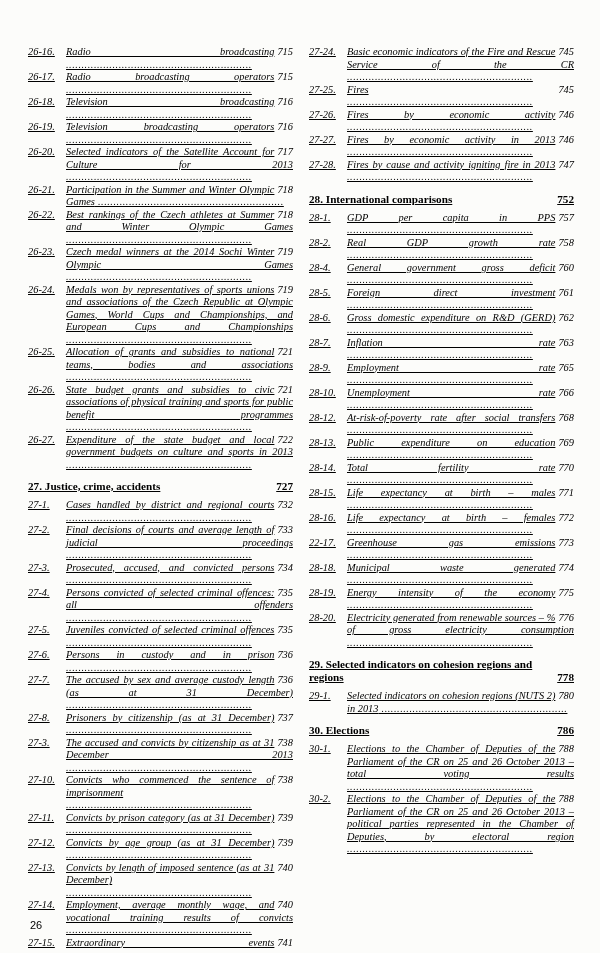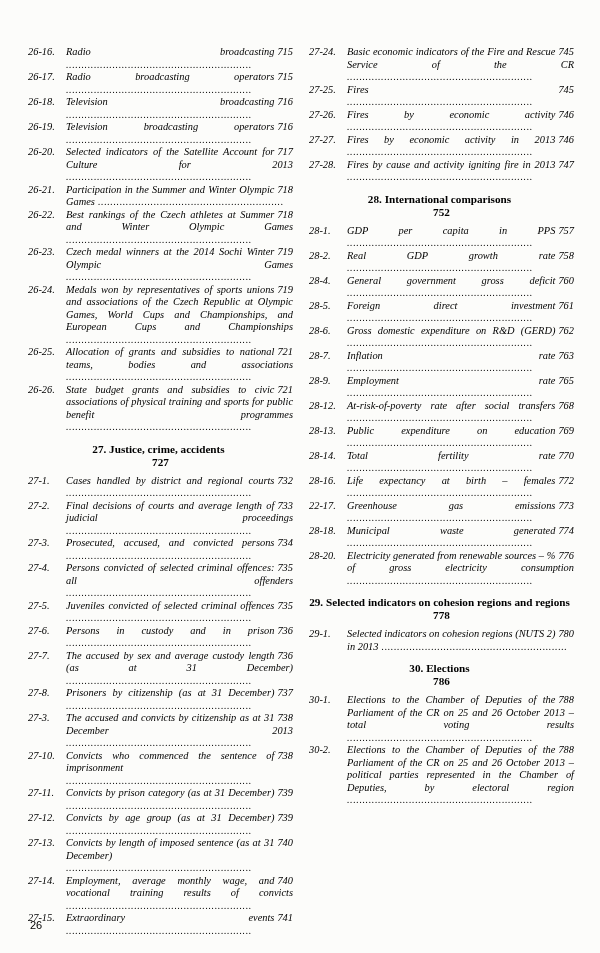--- a/index.html
+++ b/index.html
@@ -29,20 +29,21 @@
     top: 46px;
     width: 546px;
     height: 820px;
     display: flex;
     gap: 16px;
   }
   .col {
     width: 265px;
     display: flex;
     flex-direction: column;
+    text-decoration: underline;
   }
   
   .entry {
     display: flex;
     align-items: flex-start;
     font-size: 10.4px;
     line-height: 12.5px;
     font-style: italic;
     margin-bottom: 0px;
   }
@@ -65,28 +66,27 @@
     letter-spacing: 0.5px;
   }
   .entry .pg {
     float: right;
     font-style: italic;
     padding-left: 3px;
   }
   
   .section {
     display: flex;
-    align-items: center;
+    align-items: flex-end;
     font-size: 11.2px;
     line-height: 13px;
     font-weight: bold;
     font-style: normal;
     margin-top: 9px;
     margin-bottom: 6px;
-    flex-direction: column;
   }
   .section .stitle {
     flex: 1 1 auto;
     padding-right: 4px;
   }
   .section .spg {
     flex: 0 0 auto;
     text-align: right;
   }
   .footer-num {
@@ -143,20 +143,24 @@
             <span class="body"><span class="pg">719</span><span class="txt">Medals won by representatives of sports unions and associations of the Czech Republic at Olympic Games, World Cups and Championships, and European Cups and Championships</span><span class="dots"> ............................................................</span></span>
           </div>
           <div class="entry">
             <span class="num">26-25.</span>
             <span class="body"><span class="pg">721</span><span class="txt">Allocation of grants and subsidies to national teams, bodies and associations</span><span class="dots"> ............................................................</span></span>
           </div>
           <div class="entry">
             <span class="num">26-26.</span>
             <span class="body"><span class="pg">721</span><span class="txt">State budget grants and subsidies to civic associations of physical training and sports for public benefit programmes</span><span class="dots"> ............................................................</span></span>
           </div>
+          <div class="entry">
+            <span class="num">26-27.</span>
+            <span class="body"><span class="pg">722</span><span class="txt">Expenditure of the state budget and local government budgets on culture and sports in 2013</span><span class="dots"> ............................................................</span></span>
+          </div>
         </div>
       <div class="section">
         <span class="stitle">27. Justice, crime, accidents</span>
         <span class="spg">727</span>
       </div>
       <div id="leftEntries2">
           <div class="entry">
             <span class="num">27-1.</span>
             <span class="body"><span class="pg">732</span><span class="txt">Cases handled by district and regional courts</span><span class="dots"> ............................................................</span></span>
           </div>
@@ -269,42 +273,54 @@
           </div>
           <div class="entry">
             <span class="num">28-7.</span>
             <span class="body"><span class="pg">763</span><span class="txt">Inflation rate</span><span class="dots"> ............................................................</span></span>
           </div>
           <div class="entry">
             <span class="num">28-9.</span>
             <span class="body"><span class="pg">765</span><span class="txt">Employment rate</span><span class="dots"> ............................................................</span></span>
           </div>
           <div class="entry">
+            <span class="num">28-10.</span>
+            <span class="body"><span class="pg">766</span><span class="txt">Unemployment rate</span><span class="dots"> ............................................................</span></span>
+          </div>
+          <div class="entry">
             <span class="num">28-12.</span>
             <span class="body"><span class="pg">768</span><span class="txt">At-risk-of-poverty rate after social transfers</span><span class="dots"> ............................................................</span></span>
           </div>
           <div class="entry">
             <span class="num">28-13.</span>
             <span class="body"><span class="pg">769</span><span class="txt">Public expenditure on education</span><span class="dots"> ............................................................</span></span>
           </div>
           <div class="entry">
             <span class="num">28-14.</span>
             <span class="body"><span class="pg">770</span><span class="txt">Total fertility rate</span><span class="dots"> ............................................................</span></span>
           </div>
           <div class="entry">
+            <span class="num">28-15.</span>
+            <span class="body"><span class="pg">771</span><span class="txt">Life expectancy at birth – males</span><span class="dots"> ............................................................</span></span>
+          </div>
+          <div class="entry">
             <span class="num">28-16.</span>
             <span class="body"><span class="pg">772</span><span class="txt">Life expectancy at birth – females</span><span class="dots"> ............................................................</span></span>
           </div>
           <div class="entry">
             <span class="num">22-17.</span>
             <span class="body"><span class="pg">773</span><span class="txt">Greenhouse gas emissions</span><span class="dots"> ............................................................</span></span>
           </div>
           <div class="entry">
             <span class="num">28-18.</span>
             <span class="body"><span class="pg">774</span><span class="txt">Municipal waste generated</span><span class="dots"> ............................................................</span></span>
+          </div>
+          <div class="entry">
+            <span class="num">28-19.</span>
+            <span class="body"><span class="pg">775</span><span class="txt">Energy intensity of the economy</span><span class="dots"> ............................................................</span></span>
           </div>
           <div class="entry">
             <span class="num">28-20.</span>
             <span class="body"><span class="pg">776</span><span class="txt">Electricity generated from renewable sources – % of gross electricity consumption</span><span class="dots"> ............................................................</span></span>
           </div>
         </div>
       <div class="section">
         <span class="stitle">29. Selected indicators on cohesion regions and regions</span>
         <span class="spg">778</span>
       </div>

